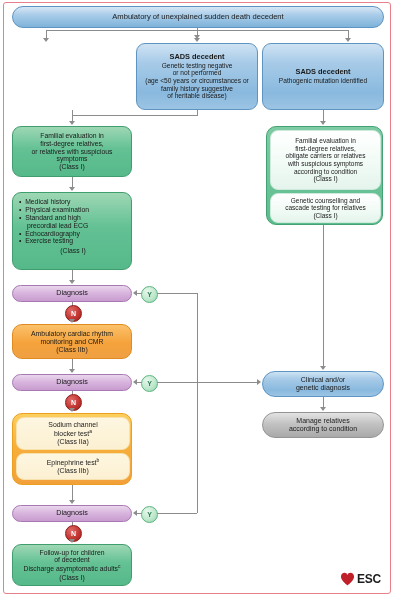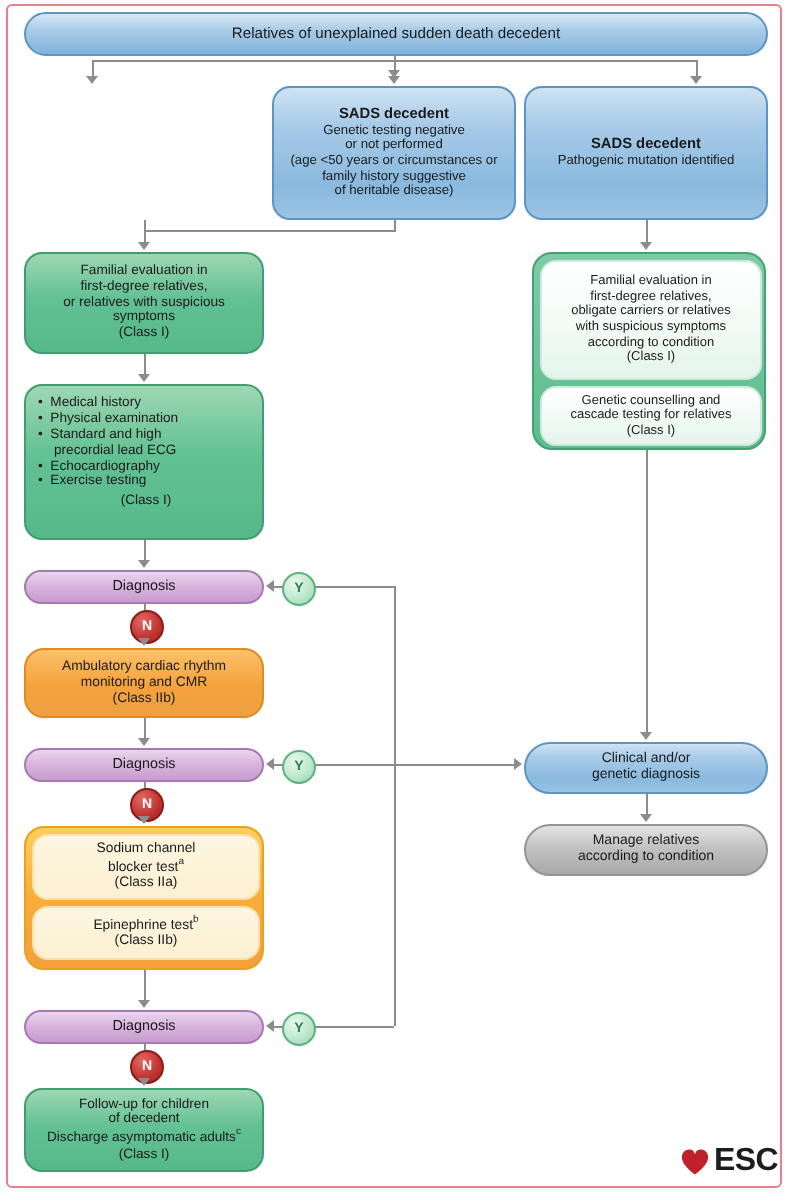--- a/index.html
+++ b/index.html
@@ -96,31 +96,31 @@
   }
   .badge-n{
     background:radial-gradient(circle at 35% 30%,#e06a66 0%,#c0332f 60%,#9e201d 100%);
     border:1px solid #8c1b18;color:#ffffff;
   }
   .sup{font-size:5px;vertical-align:super;}
   
   #esc-logo{position:absolute;display:flex;align-items:center;gap:2px;}
   #esc-logo .esc-text{
     font-family:"Liberation Sans",sans-serif;font-weight:bold;
-    font-size:16px;color:#1d1d1d;letter-spacing:-0.3px;
+    font-size:12px;color:#1d1d1d;letter-spacing:-0.3px;
   }
 </style>
 </head>
 <body>
 
 <div id="figure">
   <div class="frame"></div>
 
   <div class="node blue-top" style="left:12px;top:6px;width:372px;height:22px;font-size:7.6px;">
-    <span class="ln">Relatives of unexplained sudden death decedent</span>
+    <span class="ln">Ambulatory of unexplained sudden death decedent</span>
   </div>
 
   <div class="ln-v" style="left:197px;top:28px;height:8px;"></div>
   <div class="arrow-d" style="left:194px;top:35px;"></div>
 
   <div class="ln-h" style="left:46px;top:30px;width:302px;"></div>
   <div class="ln-v" style="left:46px;top:30px;height:9px;"></div>
   <div class="ln-v" style="left:197px;top:30px;height:9px;"></div>
   <div class="ln-v" style="left:348px;top:30px;height:9px;"></div>
   <div class="arrow-d" style="left:43px;top:38px;"></div>

